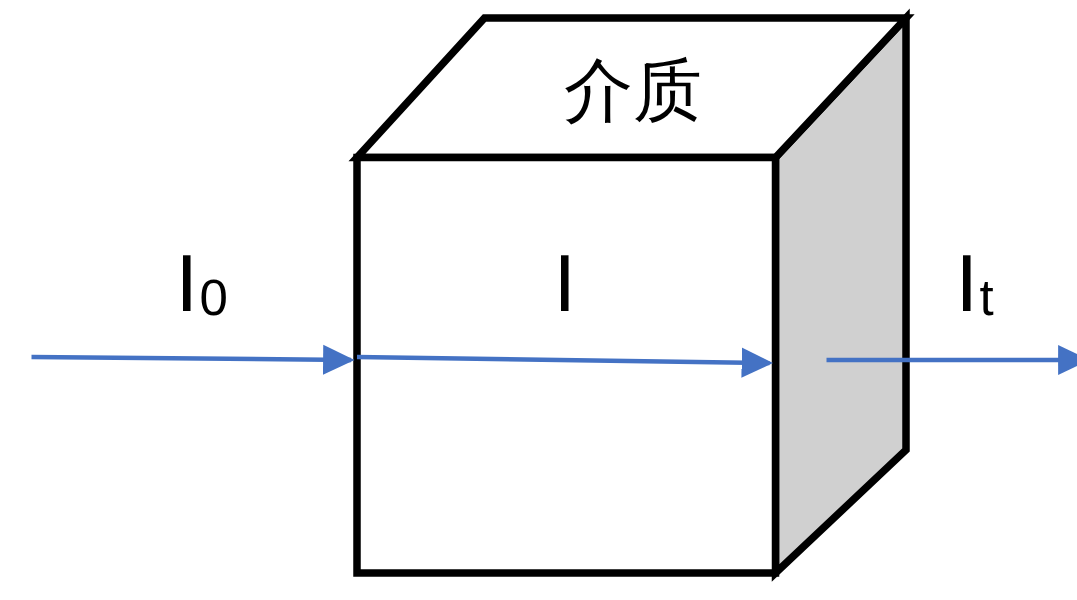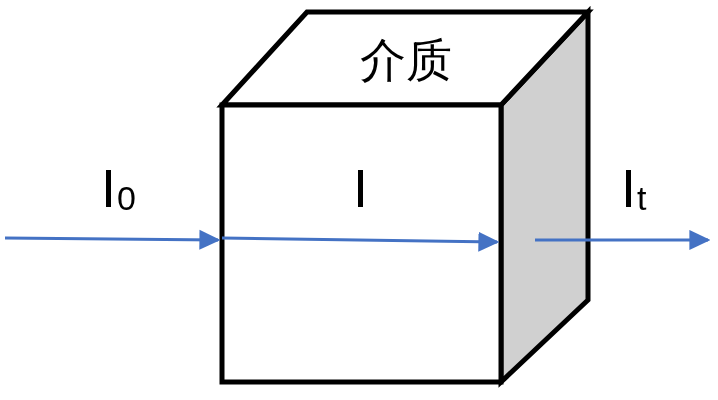--- a/index.html
+++ b/index.html
@@ -10,21 +10,21 @@
   }
   body {
     width: 718px;
     height: 400px;
     position: relative;
     overflow: hidden;
     font-family: "Liberation Sans", "DejaVu Sans", sans-serif;
   }
   #diagram-root {
     position: absolute;
-    left: 0;
+    left: 16px;
     top: 0;
     width: 600px;
     height: 400px;
   }
   svg#scene {
     display: block;
     width: 718px;
     height: 400px;
   }
   .lbl-main {

